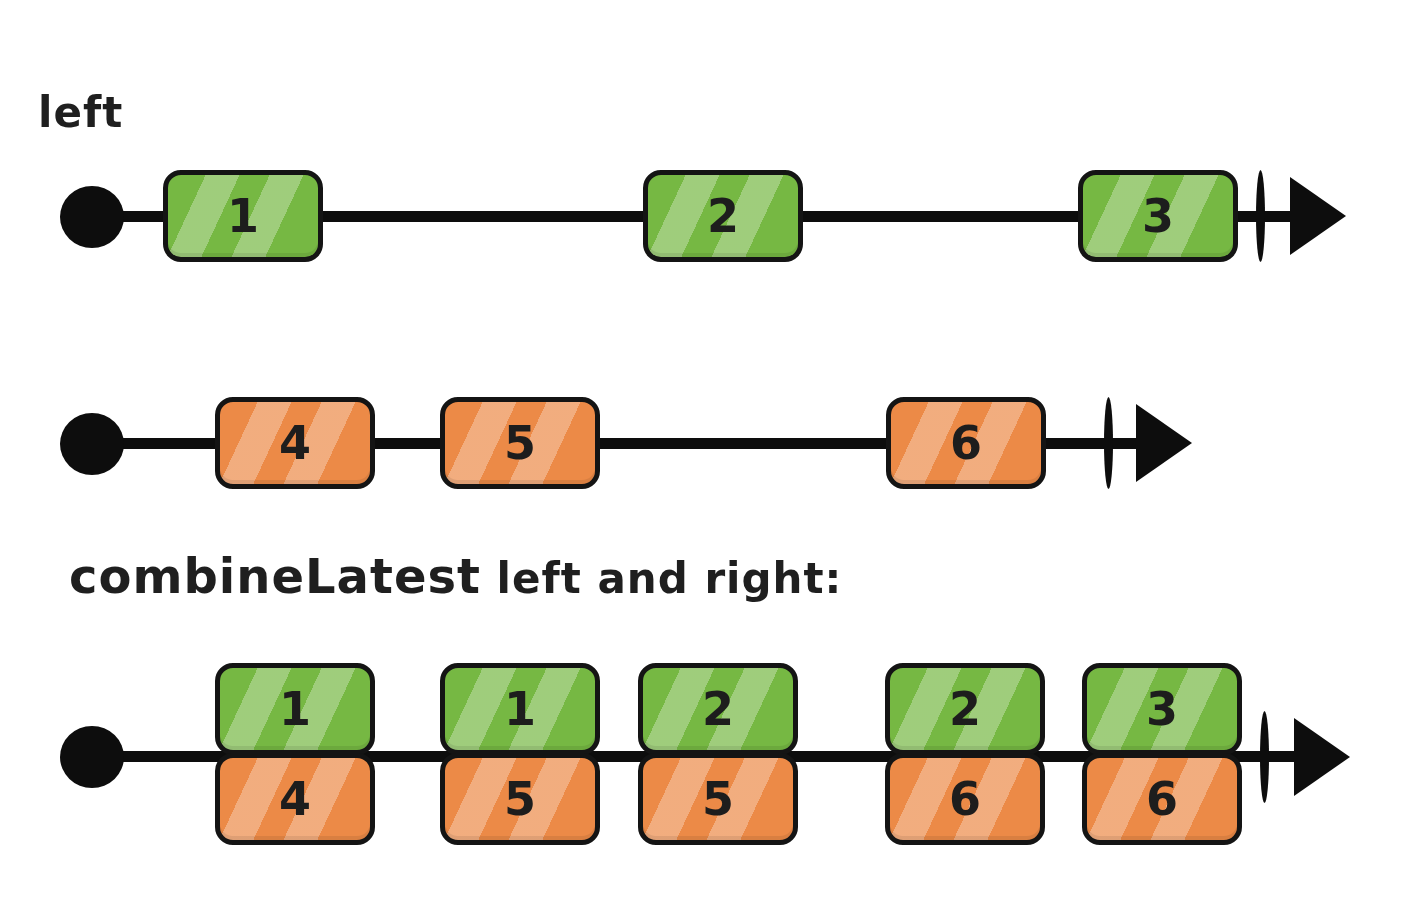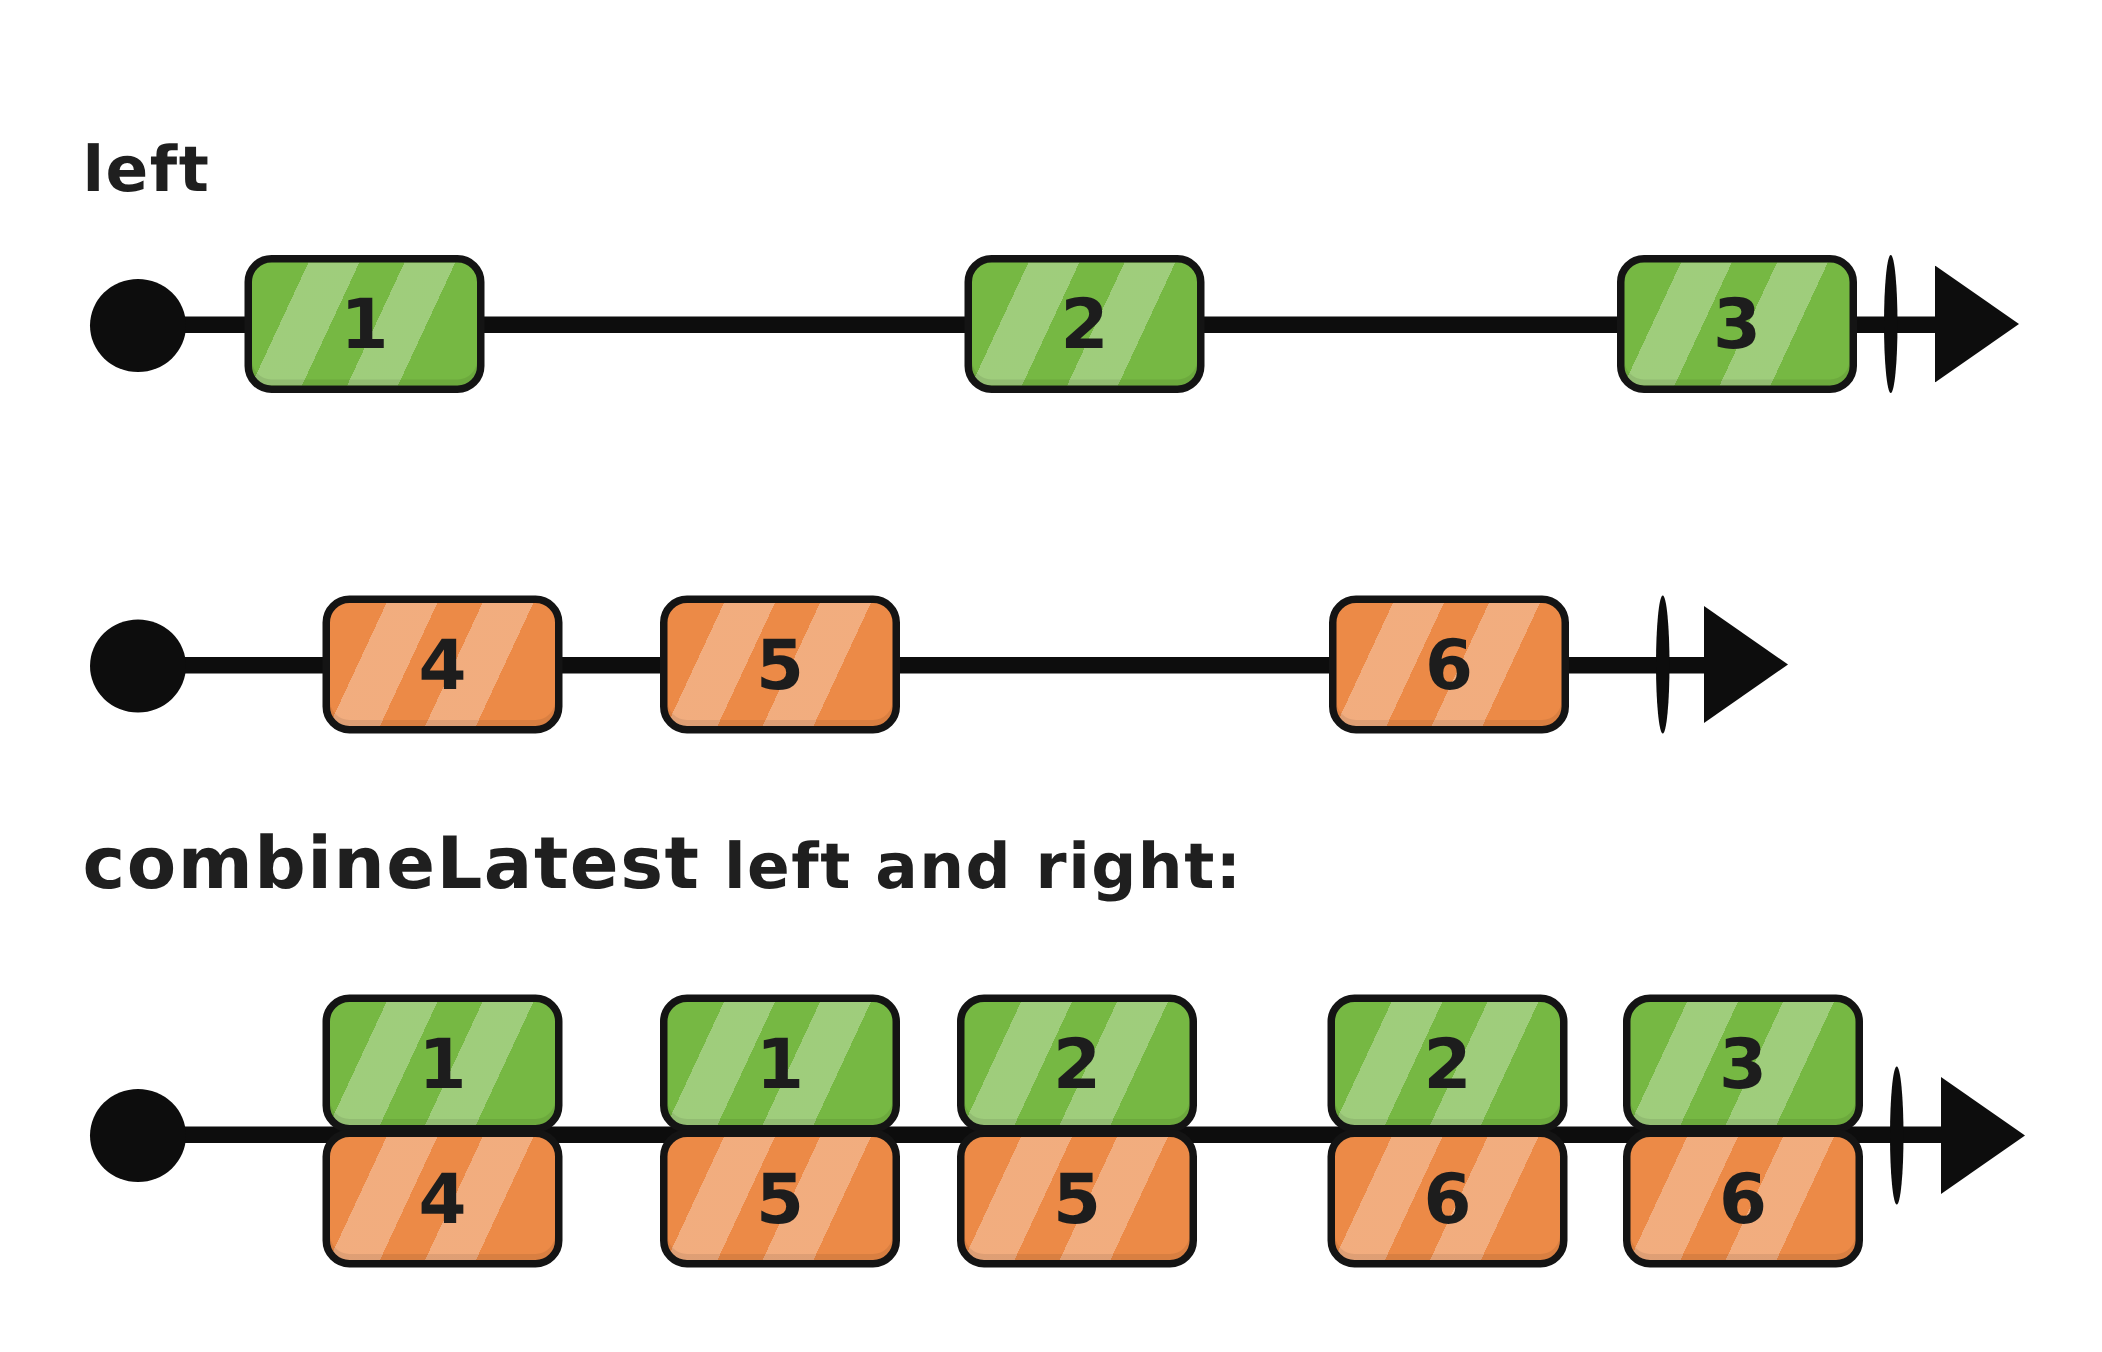--- a/index.html
+++ b/index.html
@@ -19,20 +19,21 @@
     position: absolute;
     font-size: 42px;
     font-weight: 600;
     color: var(--text, #1f1f1f);
     letter-spacing: 1px;
   }
   .operator-label {
     position: absolute;
     color: var(--text, #1f1f1f);
     white-space: nowrap;
+    margin-left: 14px;
   }
   .operator-label .op-name {
     font-size: 48px;
     font-weight: 800;
     letter-spacing: 1px;
   }
   .operator-label .op-rest {
     font-size: 42px;
     font-weight: 600;
     letter-spacing: 1px;
@@ -98,21 +99,21 @@
     font-size: 46px;
     font-weight: 700;
     color: #1d1d1d;
   }
 </style>
 </head>
 <body>
 
 <div class="canvas">
 
-  <div class="stream-label" style="left:55px; top:88px">left</div>
+  <div class="stream-label" style="left:38px; top:88px">left</div>
 
   <div>
     <div class="tl-dot" style="left:60px; top:186px"></div>
     <div class="tl-line" style="left:92px; top:211px; width:1215px"></div>
     <div class="tl-spike" style="left:1256px; top:170px"></div>
     <div class="tl-arrow" style="left:1290px; top:177px"></div>
 
     <div class="marble green" style="left:163px; top:170px">
       <span class="marble-num">1</span>
     </div>

